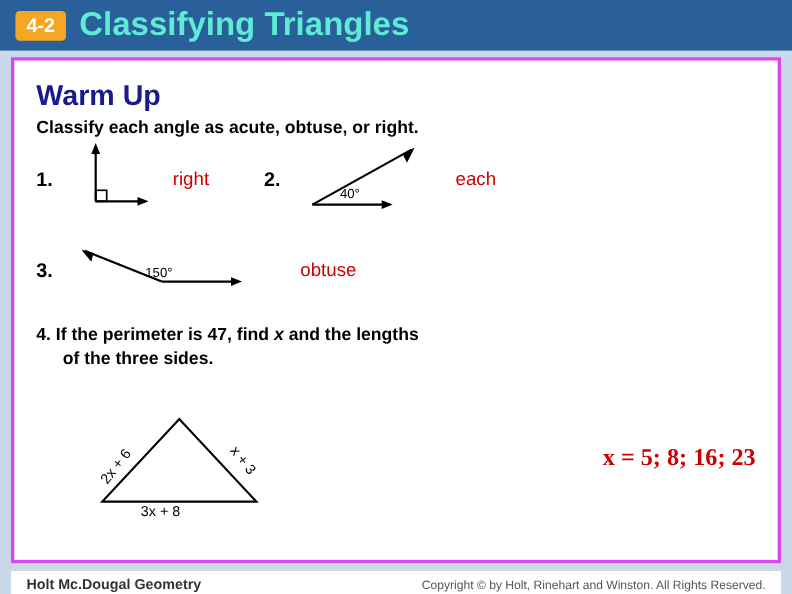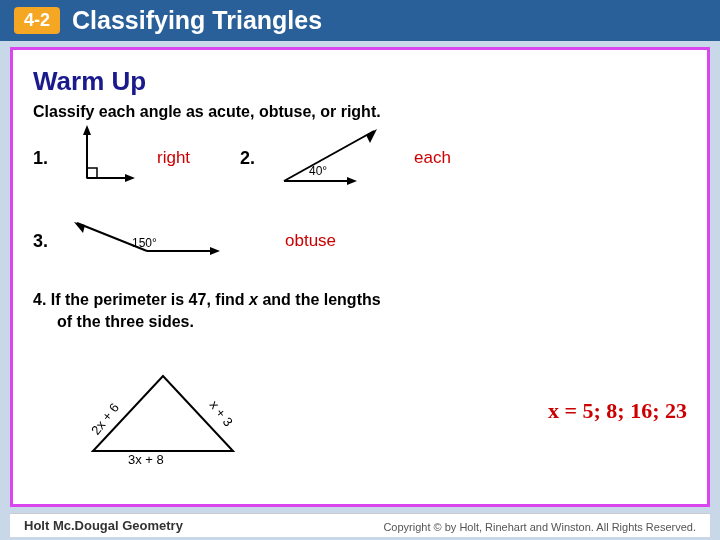--- a/index.html
+++ b/index.html
@@ -23,22 +23,22 @@
       background: #f5a623;
       color: white;
       font-weight: bold;
       font-size: 18px;
       padding: 3px 10px;
       border-radius: 4px;
       text-align: center;
     }
 
     .header-title {
-      color: #ffffff;
-      font-size: 25px;
+      color: #5eead4;
+      font-size: 30px;
       font-weight: bold;
     }
 
     .main-content {
       background: white;
       margin: 6px 10px;
       padding: 16px 20px;
       border: 3px solid #d946ef;
       min-height: 460px;
     }
@@ -200,21 +200,21 @@
       <line x1="80" y1="40" x2="10" y2="12" stroke="black" stroke-width="2"></line>
 
       <polygon points="7,11 18,14 16,22" fill="black"></polygon>
 
       <line x1="80" y1="40" x2="150" y2="40" stroke="black" stroke-width="2"></line>
 
       <polygon points="153,40 143,36 143,44" fill="black"></polygon>
 
       <text x="65" y="36" font-size="12" fill="black">150°</text>
     </svg>
-    <span class="answer" style="margin-left:48px;">obtuse</span>
+    <span class="answer" style="margin-left:36px;">obtuse</span>
   </div>
 
   <div class="exercise-4-block">
     <div class="ex4-text">
       <span>4. If the perimeter is 47, find <em>x</em> and the lengths</span><br>
       <span style="margin-left:24px;">of the three sides.</span>
     </div>
     <div class="ex4-diagram-row">
 
       <svg width="260" height="110" viewBox="0 0 260 110">

